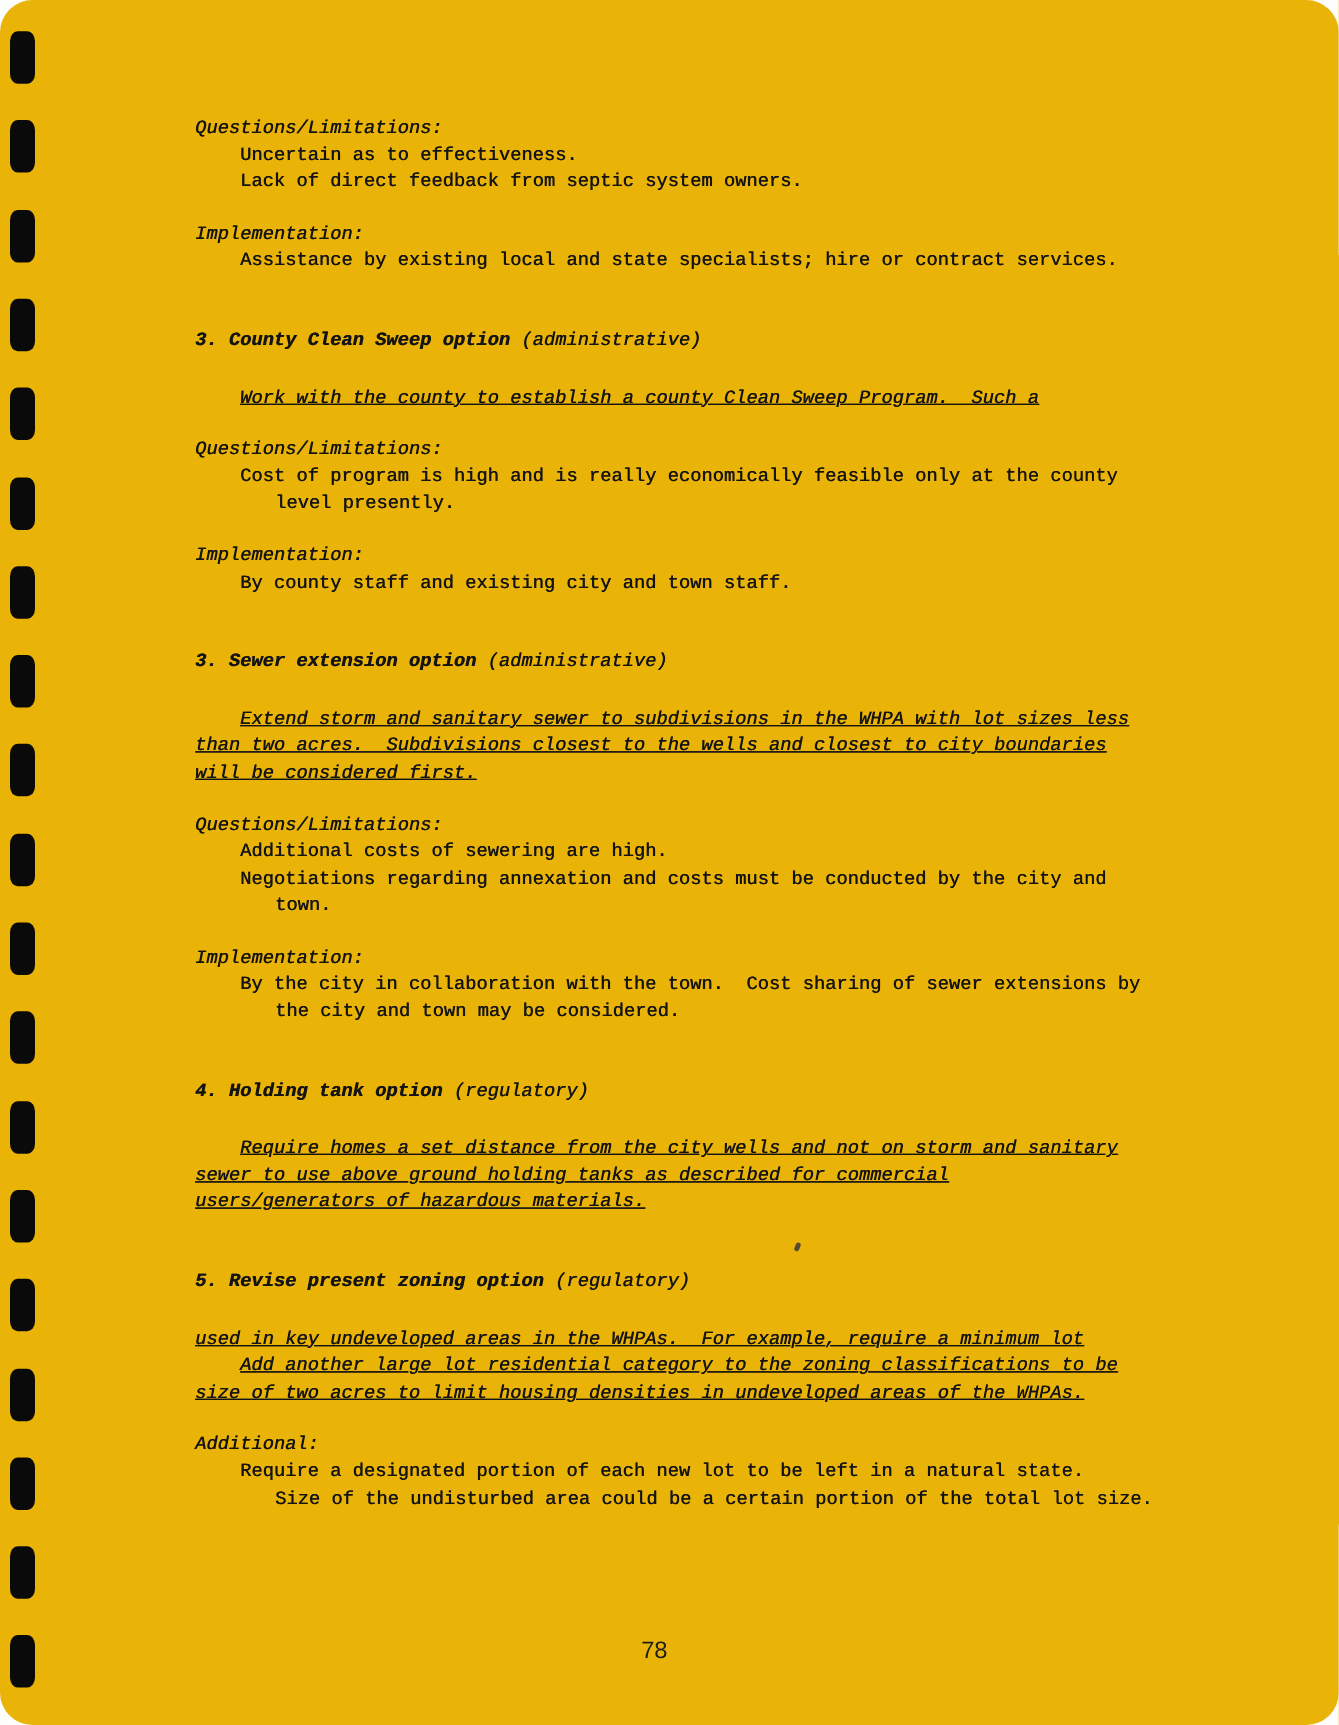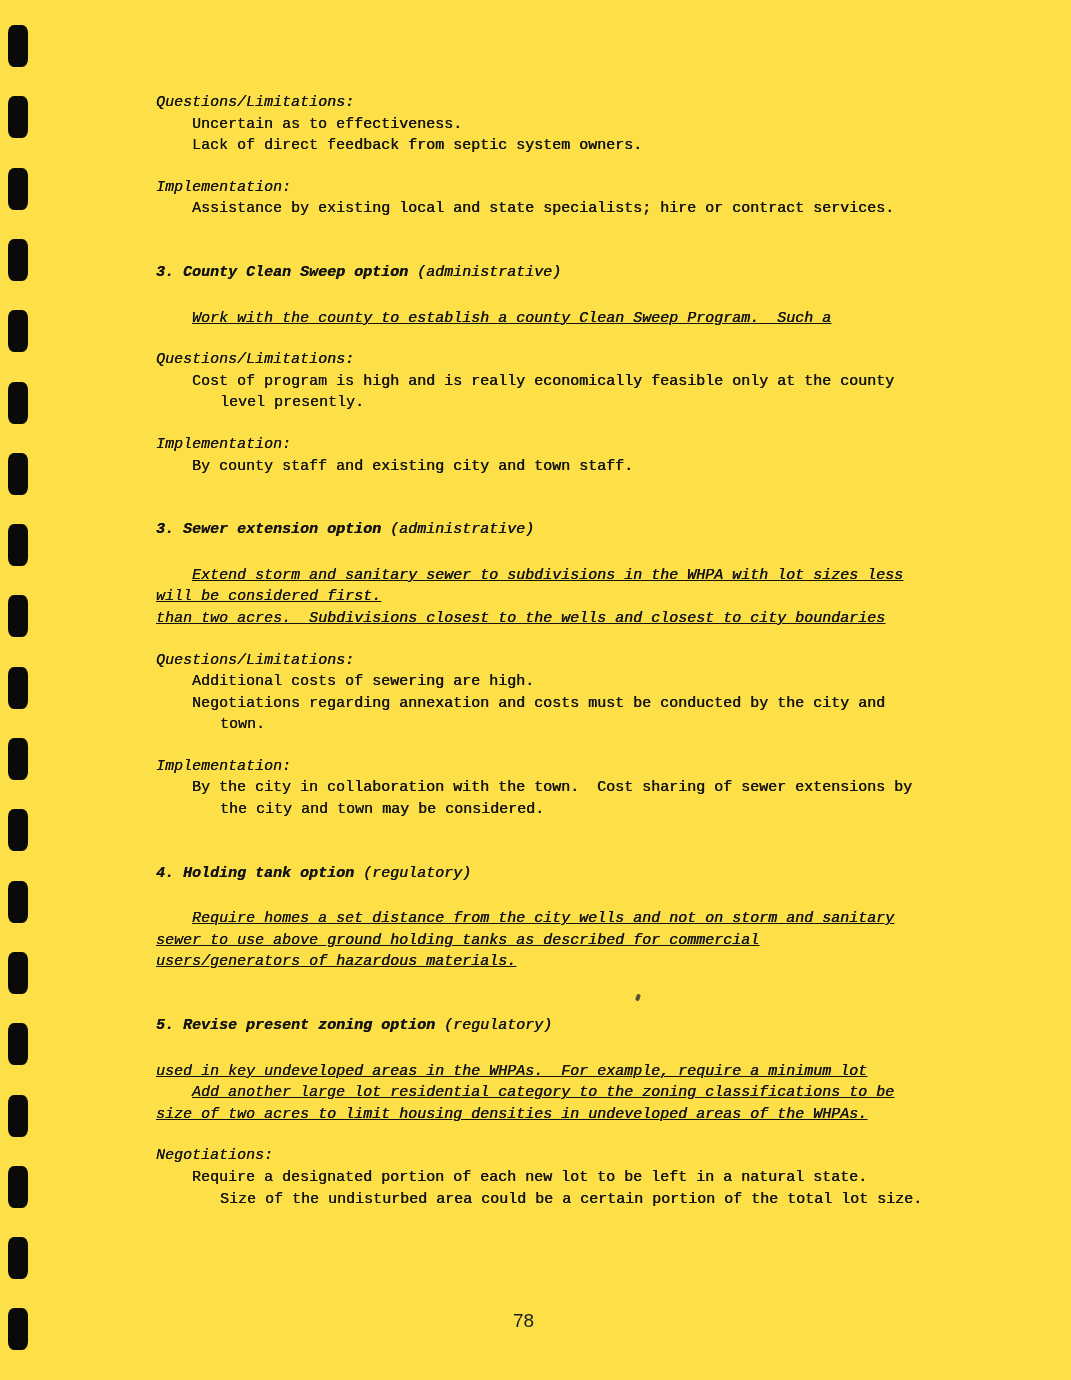--- a/index.html
+++ b/index.html
@@ -1,21 +1,21 @@
 <!DOCTYPE html>
 <html><head>
 <meta charset="utf-8">
 <style>
   html,body{margin:0;padding:0;}
   body{
     width:1071px;height:1380px;position:relative;overflow:hidden;
     background:#fdfdfb;
     font-family:"Liberation Mono", monospace;
   }
-  .page{position:absolute;inset:0;background:#fde047;}
+  .page{position:absolute;inset:0;background:#eab308;border-radius:26px;}
   
   .hole{
     position:absolute;left:8px;width:20px;height:42px;
     background:#0a0a0a;border-radius:6px / 8px;
   }
   
   .content{
     position:absolute;left:156px;top:92px;width:800px;
     color:#141414;font-size:15px;line-height:21.6px;
     text-shadow:0.35px 0 0 currentColor; 
@@ -92,22 +92,22 @@
       </div>
       <div class="block label">
         <div class="line i0 s-label">Implementation:</div>
         <div class="line i1 s-plain">By county staff and existing city and town staff.</div>
       </div>
       <div class="block heading">
         <div class="line i0 s-heading"><span class="h-title">3. Sewer extension option </span><span class="h-paren">(administrative)</span></div>
       </div>
       <div class="block para">
         <div class="line i1 s-italic">Extend storm and sanitary sewer to subdivisions in the WHPA with lot sizes less</div>
+        <div class="line i0 s-italic">than two acres.  Subdivisions closest to the wells and closest to city boundaries</div>
         <div class="line i0 s-italic">will be considered first.</div>
-        <div class="line i0 s-italic">than two acres.  Subdivisions closest to the wells and closest to city boundaries</div>
       </div>
       <div class="block label">
         <div class="line i0 s-label">Questions/Limitations:</div>
         <div class="line i1 s-plain">Additional costs of sewering are high.</div>
         <div class="line i1 s-plain">Negotiations regarding annexation and costs must be conducted by the city and</div>
         <div class="line i2 s-plain">town.</div>
       </div>
       <div class="block label">
         <div class="line i0 s-label">Implementation:</div>
         <div class="line i1 s-plain">By the city in collaboration with the town.  Cost sharing of sewer extensions by</div>
@@ -123,20 +123,20 @@
       </div>
       <div class="block heading">
         <div class="line i0 s-heading"><span class="h-title">5. Revise present zoning option </span><span class="h-paren">(regulatory)</span></div>
       </div>
       <div class="block para">
         <div class="line i0 s-italic">used in key undeveloped areas in the WHPAs.  For example, require a minimum lot</div>
         <div class="line i1 s-italic">Add another large lot residential category to the zoning classifications to be</div>
         <div class="line i0 s-italic">size of two acres to limit housing densities in undeveloped areas of the WHPAs.</div>
       </div>
       <div class="block label">
-        <div class="line i0 s-label">Negotiations:</div>
+        <div class="line i0 s-label">Additional:</div>
         <div class="line i1 s-plain">Require a designated portion of each new lot to be left in a natural state.</div>
         <div class="line i2 s-plain">Size of the undisturbed area could be a certain portion of the total lot size.</div>
       </div>
     </div>
   <div class="speck"></div>
   <div class="page-number">78</div>
 </div>
 
 </body></html>

